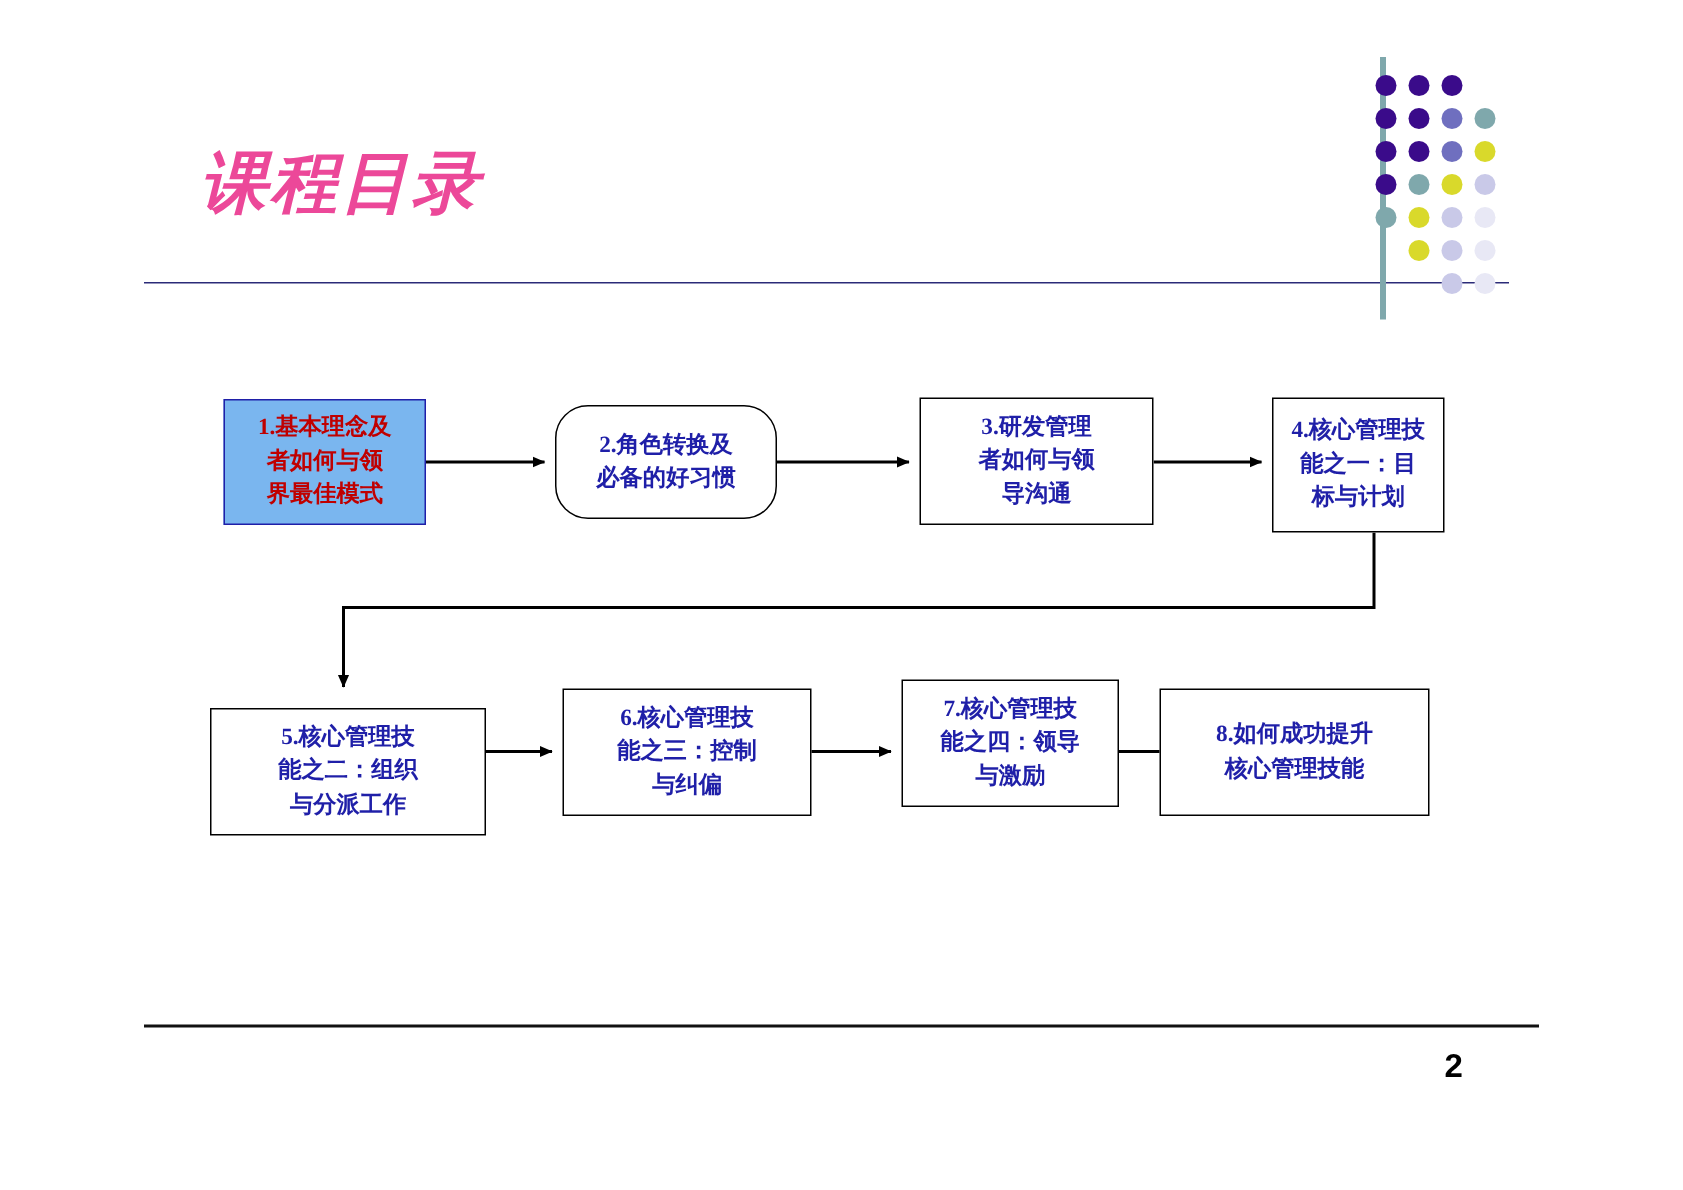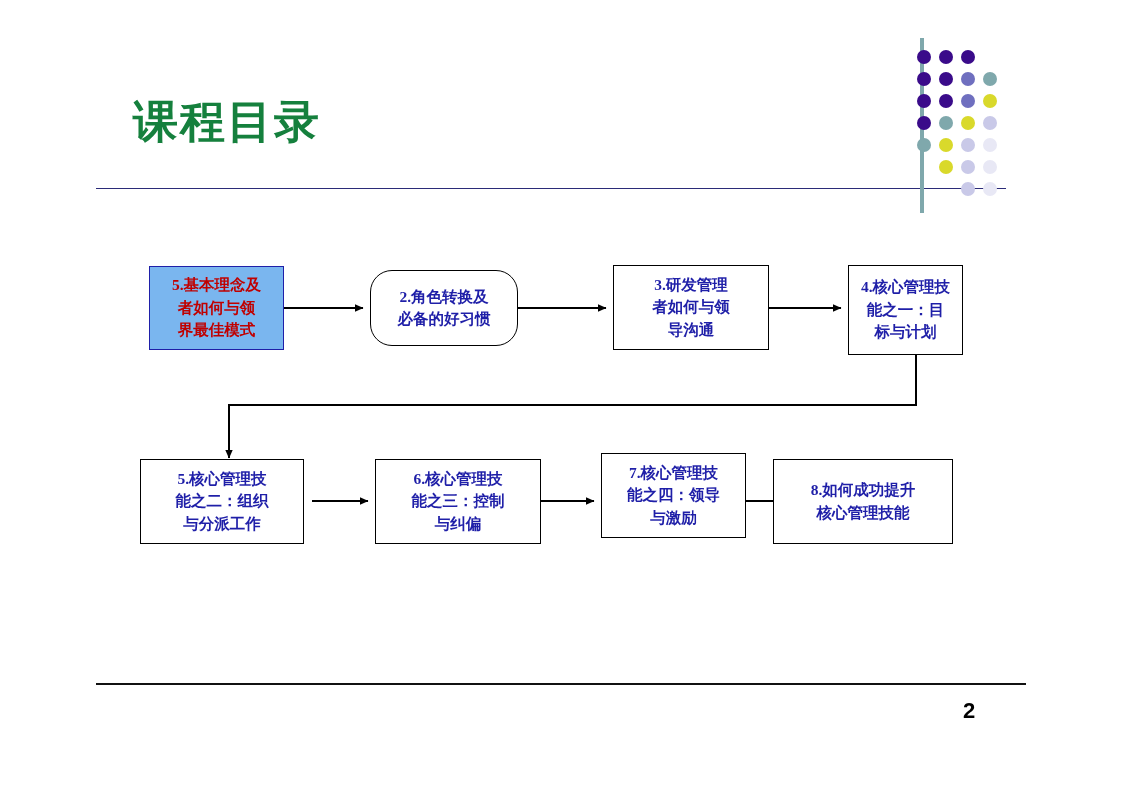--- a/index.html
+++ b/index.html
@@ -18,23 +18,24 @@
     overflow: hidden;
   }
 
   
   .title {
     position: absolute;
     left: 133px;
     top: 92px;
     font-size: 45px;
     font-weight: bold;
-    color: #15803d;
+    color: #ec4899;
     letter-spacing: 2px;
     white-space: nowrap;
+    font-style: italic;
   }
 
   
   .header-rule {
     position: absolute;
     left: 96px;
     top: 188px;
     width: 910px;
     height: 0;
     border-top: 1.5px solid #2b2b78;
@@ -178,21 +179,21 @@
 
     <line x1="312" y1="501" x2="368" y2="501" stroke="#000" stroke-width="2" marker-end="url(#arrow)"></line>
 
     <line x1="540" y1="501" x2="594" y2="501" stroke="#000" stroke-width="2" marker-end="url(#arrow)"></line>
 
     <line x1="746" y1="501" x2="812" y2="501" stroke="#000" stroke-width="2" marker-end="url(#arrow)"></line>
   </svg>
 
   <div class="box highlight" style="left:149px; top:266px; width:135px; height:84px;">
     <span>
-      <span>5.基本理念及</span>
+      <span>1.基本理念及</span>
       <span>者如何与领</span>
       <span>界最佳模式</span>
     </span>
   </div>
 
   <div class="box" style="left:370px; top:270px; width:148px; height:76px;border-radius:22px;">
     <span>
       <span>2.角色转换及</span>
       <span>必备的好习惯</span>
     </span>
@@ -207,21 +208,21 @@
   </div>
 
   <div class="box" style="left:848px; top:265px; width:115px; height:90px;">
     <span>
       <span>4.核心管理技</span>
       <span>能之一：目</span>
       <span>标与计划</span>
     </span>
   </div>
 
-  <div class="box" style="left:140px; top:459px; width:164px; height:85px;">
+  <div class="box" style="left:140px; top:472px; width:184px; height:85px;">
     <span>
       <span>5.核心管理技</span>
       <span>能之二：组织</span>
       <span>与分派工作</span>
     </span>
   </div>
 
   <div class="box" style="left:375px; top:459px; width:166px; height:85px;">
     <span>
       <span>6.核心管理技</span>

